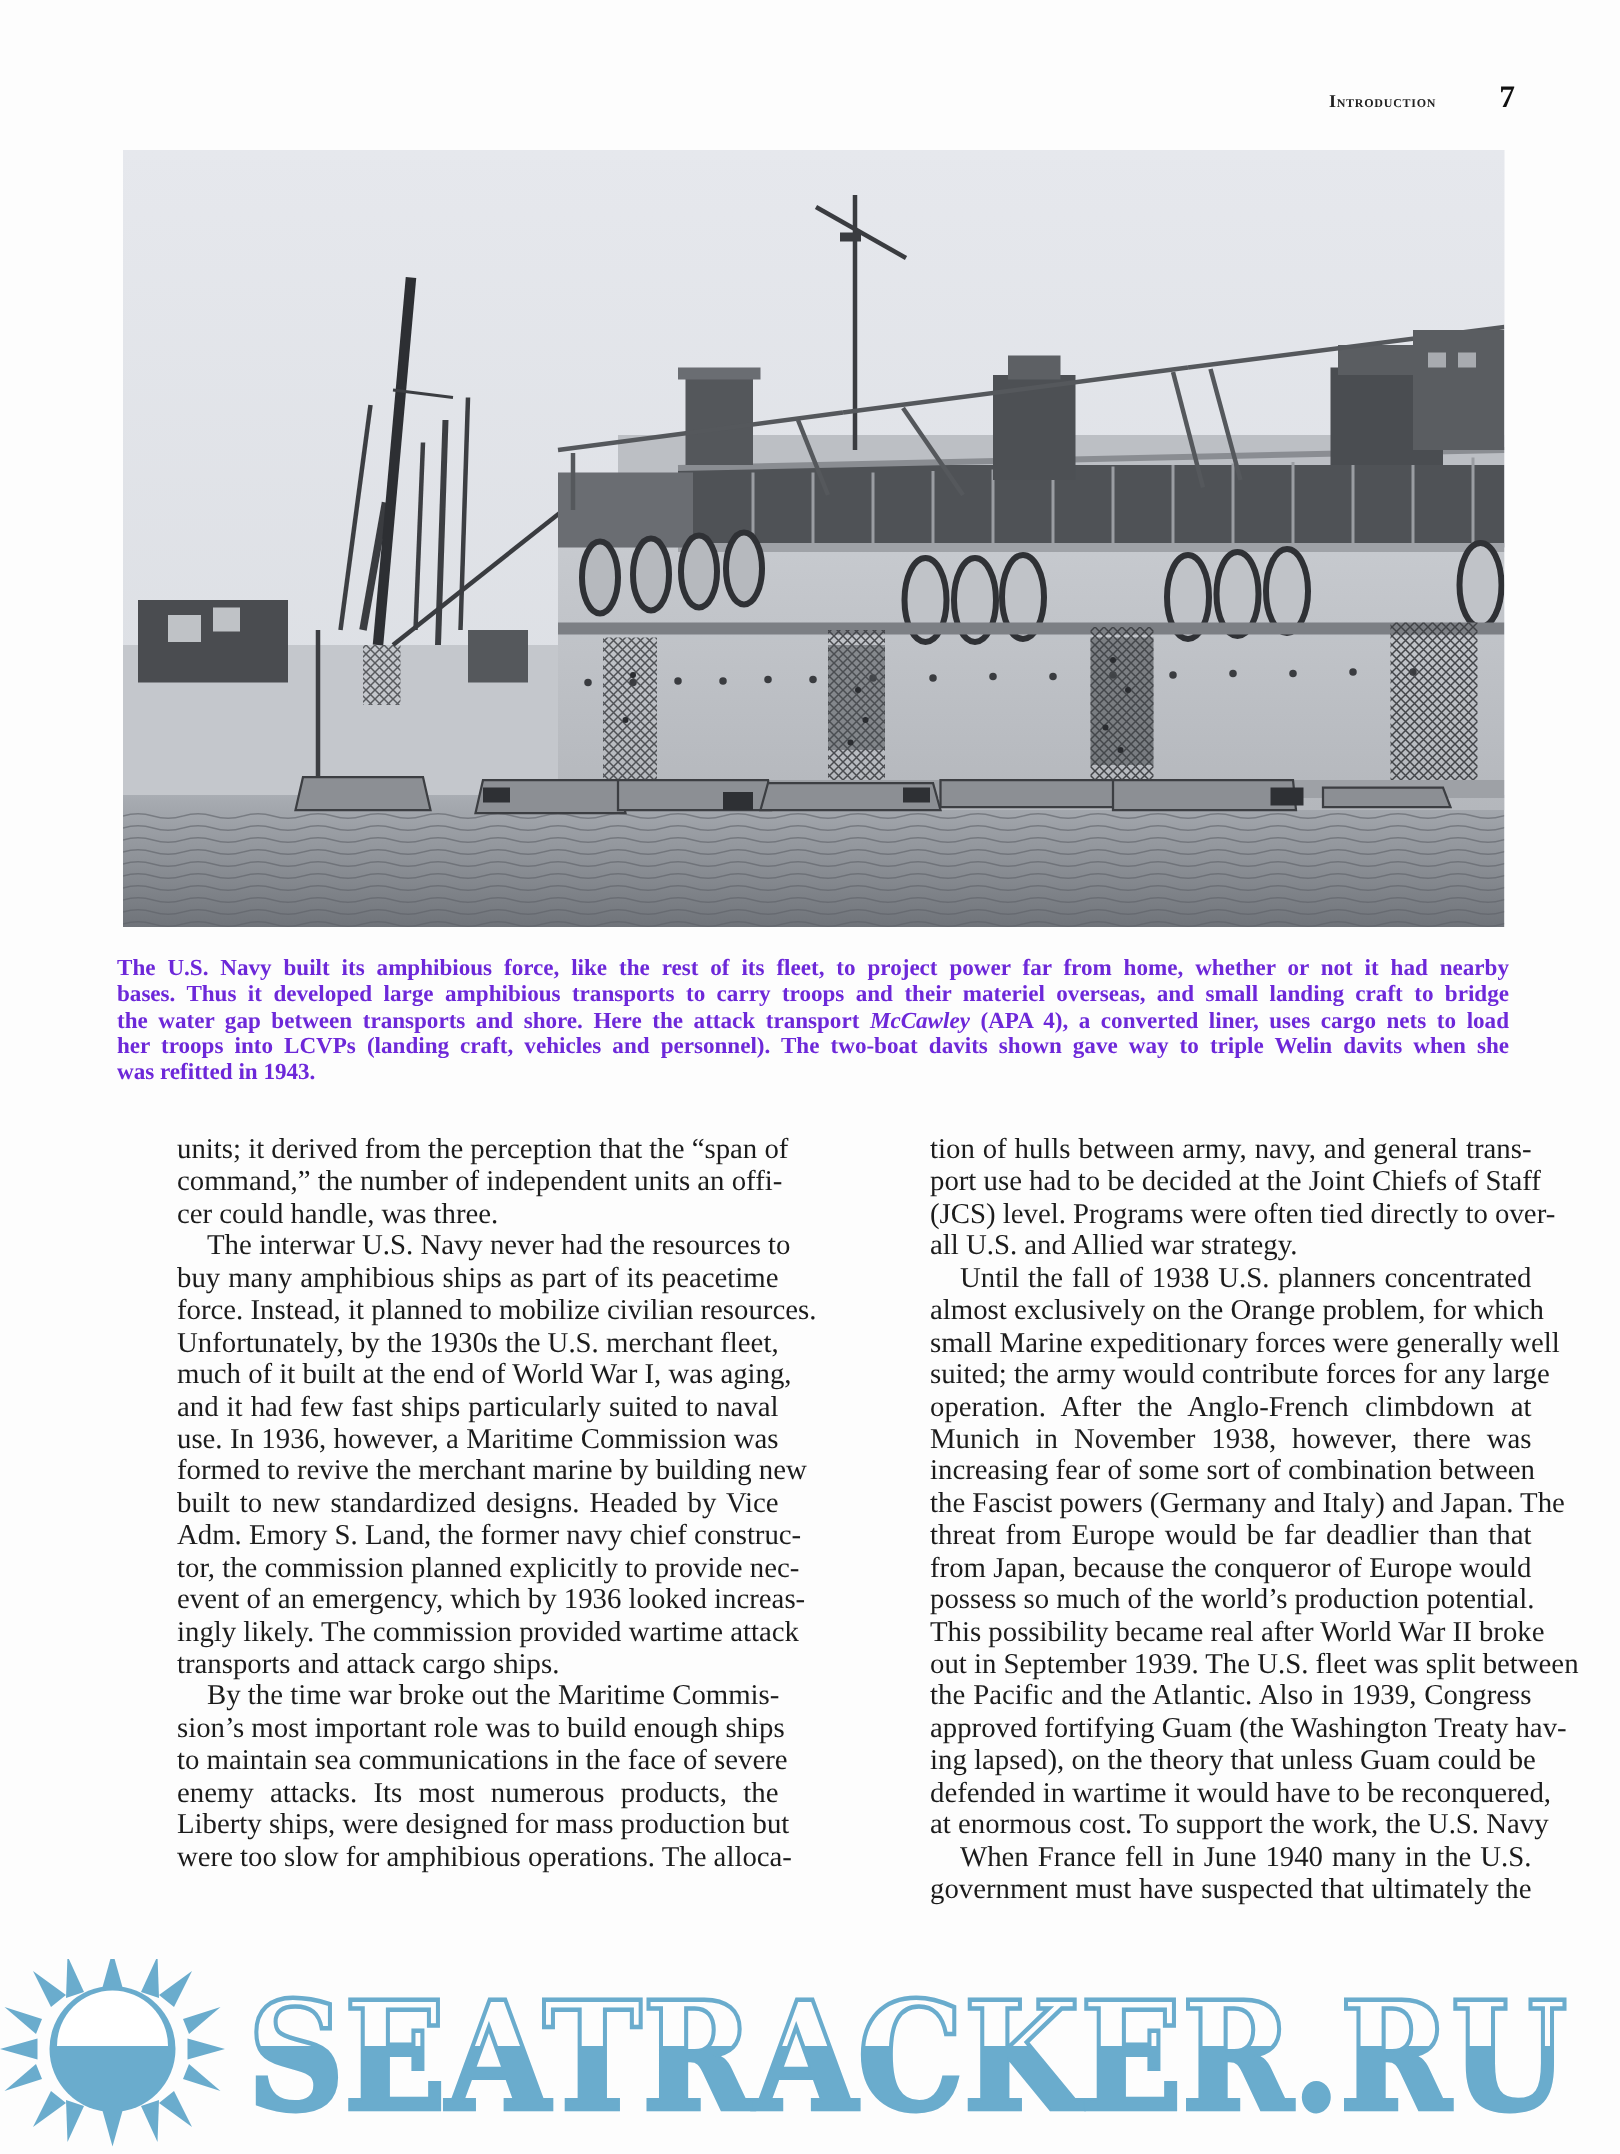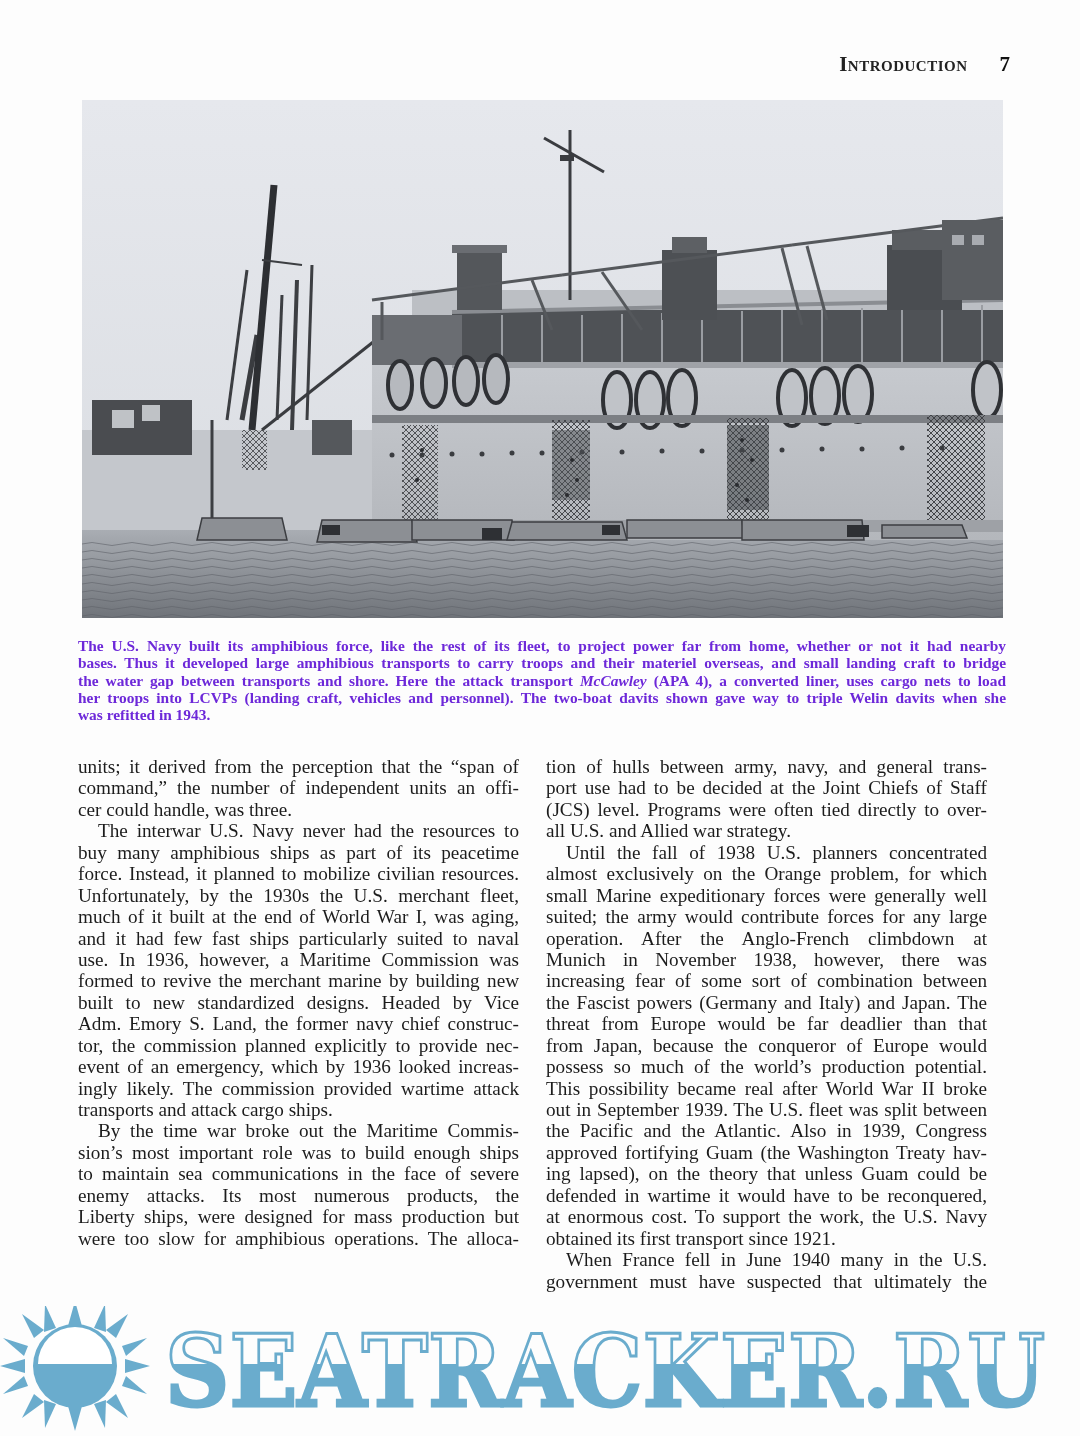--- a/index.html
+++ b/index.html
@@ -7,22 +7,22 @@
       width: 1080px; height: 1436px; position: relative; overflow: hidden;
       background: #fdfdfd;
       font-family: "Liberation Serif", "DejaVu Serif", serif;
       color: #1a1a1a;
     }
     .running-head {
       position: absolute; top: 52px; left: 850px; width: 160px; height: 24px;
       display: flex; align-items: baseline; justify-content: flex-end;
     }
     .running-title {
-      font-variant: small-caps; font-weight: bold; font-size: 21px; letter-spacing: 0.5px;
-      color: #222; margin-right: 32px;
+      font-variant: small-caps; font-weight: bold; font-size: 12px; letter-spacing: 0.5px;
+      color: #222; margin-right: 42px;
     }
     .folio { font-weight: bold; font-size: 21px; color: #111; }
 
     .photo {
       position: absolute; left: 82px; top: 100px; width: 921px; height: 518px;
       overflow: hidden; background: #e9ebef;
     }
     .photo svg { display: block; }
 
     .caption {
@@ -32,24 +32,25 @@
     }
     .caption .line { display: block; white-space: nowrap; }
     .caption .line.just { text-align: justify; text-align-last: justify; }
     .caption i { font-style: italic; }
 
     .col {
       position: absolute; top: 756px; width: 441px;
       font-size: 19.2px; line-height: 21.45px; color: #1c1c1c;
     }
     .col-left { left: 78px; }
-    .col-right { left: 546px; }
+    .col-right { left: 580px; }
     .col .ln {
       display: block; white-space: nowrap; text-align: justify; text-align-last: justify;
       height: 21.45px;
+      margin-left: 40px;
     }
     .col .ln.last { text-align-last: left; }
     .col .ln.indent { padding-left: 20px; }
 
     .watermark {
       position: absolute; left: 0; top: 1306px; width: 1080px; height: 130px;
       pointer-events: auto;
     }
   </style>
 </head>
@@ -279,21 +280,20 @@
     <span class="ln">threat from Europe would be far deadlier than that</span>
     <span class="ln">from Japan, because the conqueror of Europe would</span>
     <span class="ln">possess so much of the world’s production potential.</span>
     <span class="ln">This possibility became real after World War II broke</span>
     <span class="ln">out in September 1939. The U.S. fleet was split between</span>
     <span class="ln">the Pacific and the Atlantic. Also in 1939, Congress</span>
     <span class="ln">approved fortifying Guam (the Washington Treaty hav-</span>
     <span class="ln">ing lapsed), on the theory that unless Guam could be</span>
     <span class="ln">defended in wartime it would have to be reconquered,</span>
     <span class="ln">at enormous cost. To support the work, the U.S. Navy</span>
-    <span class="ln last">obtained its first transport since 1921.</span>
     <span class="ln indent">When France fell in June 1940 many in the U.S.</span>
     <span class="ln">government must have suspected that ultimately the</span>
   </div>
 
 <svg class="watermark" viewBox="0 0 1080 130">
   <g>
     <g id="sunburst" fill="#6aaccd">
       <circle cx="75" cy="60" r="42"></circle>
       <polygon points="75,-5 82,20 68,20"></polygon>
       <polygon points="75,125 82,100 68,100"></polygon>

